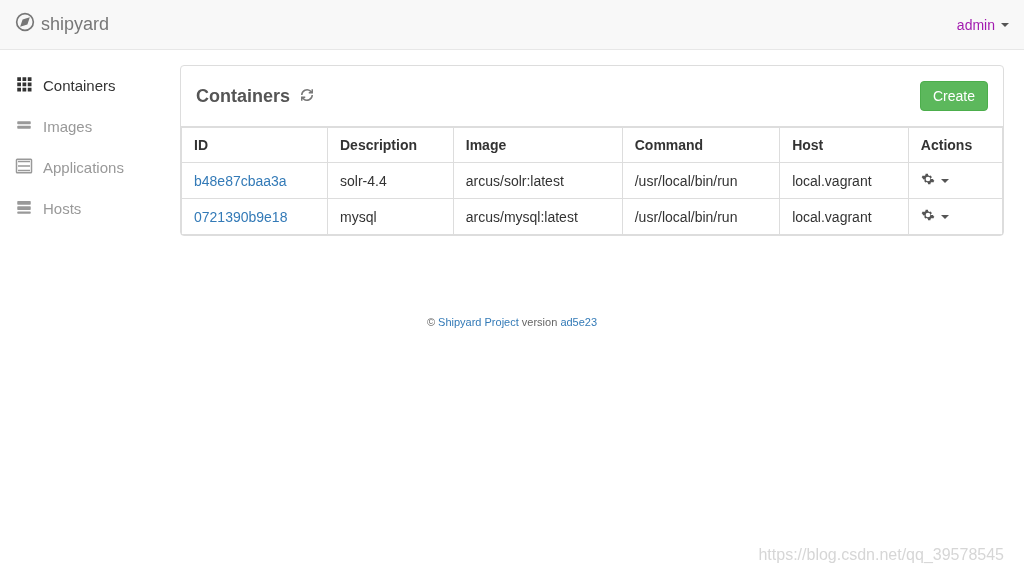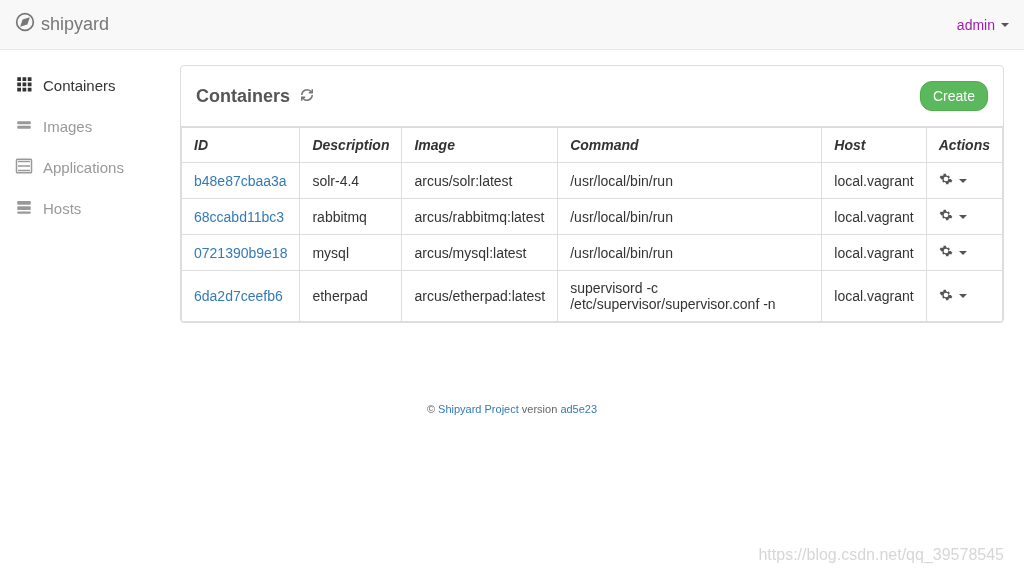--- a/index.html
+++ b/index.html
@@ -83,38 +83,37 @@
     .refresh-icon {
       cursor: pointer;
       color: #777;
     }
     .refresh-icon svg { width: 14px; height: 14px; }
     .btn-create {
       background: #5cb85c;
       border: 1px solid #4cae4c;
       color: #fff;
       padding: 6px 12px;
-      border-radius: 12px;
+      border-radius: 4px;
       font-size: 14px;
       cursor: pointer;
     }
     table {
       width: 100%;
       border-collapse: collapse;
     }
     th, td {
       padding: 9px 12px;
       text-align: left;
       border: 1px solid #ddd;
       font-size: 14px;
     }
     th {
       font-weight: bold;
       background: #fff;
-      font-style: italic;
     }
     td a {
       color: #337ab7;
       text-decoration: none;
       cursor: pointer;
     }
     .action-cell {
       display: flex;
       align-items: center;
       gap: 4px;
@@ -254,64 +253,34 @@
               <td>
                 <span class="action-cell">
                   <span><svg viewBox="0 0 24 24" fill="#555">
                       <path d="M12 8a4 4 0 1 0 0 8 4 4 0 0 0 0-8zm9 4a7 7 0 0 1-.1 1.2l2 1.6-2 3.4-2.4-1a7 7 0 0 1-2 1.2l-.4 2.6h-4l-.4-2.6a7 7 0 0 1-2-1.2l-2.4 1-2-3.4 2-1.6A7 7 0 0 1 3 12a7 7 0 0 1 .1-1.2l-2-1.6 2-3.4 2.4 1a7 7 0 0 1 2-1.2L7.9 3h4l.4 2.6a7 7 0 0 1 2 1.2l2.4-1 2 3.4-2 1.6c.1.4.1.8.1 1.2z"></path>
                     </svg></span>
                   <span class="caret"></span>
                 </span>
               </td>
             </tr>
             <tr>
-              <td><a>68ccabd11bc3</a></td>
-              <td>rabbitmq</td>
-              <td>arcus/rabbitmq:latest</td>
-              <td>/usr/local/bin/run</td>
-              <td>local.vagrant</td>
-              <td>
-                <span class="action-cell">
-                  <span><svg viewBox="0 0 24 24" fill="#555">
-                      <path d="M12 8a4 4 0 1 0 0 8 4 4 0 0 0 0-8zm9 4a7 7 0 0 1-.1 1.2l2 1.6-2 3.4-2.4-1a7 7 0 0 1-2 1.2l-.4 2.6h-4l-.4-2.6a7 7 0 0 1-2-1.2l-2.4 1-2-3.4 2-1.6A7 7 0 0 1 3 12a7 7 0 0 1 .1-1.2l-2-1.6 2-3.4 2.4 1a7 7 0 0 1 2-1.2L7.9 3h4l.4 2.6a7 7 0 0 1 2 1.2l2.4-1 2 3.4-2 1.6c.1.4.1.8.1 1.2z"></path>
-                    </svg></span>
-                  <span class="caret"></span>
-                </span>
-              </td>
-            </tr>
-            <tr>
               <td><a>0721390b9e18</a></td>
               <td>mysql</td>
               <td>arcus/mysql:latest</td>
               <td>/usr/local/bin/run</td>
               <td>local.vagrant</td>
               <td>
                 <span class="action-cell">
                   <span><svg viewBox="0 0 24 24" fill="#555">
                       <path d="M12 8a4 4 0 1 0 0 8 4 4 0 0 0 0-8zm9 4a7 7 0 0 1-.1 1.2l2 1.6-2 3.4-2.4-1a7 7 0 0 1-2 1.2l-.4 2.6h-4l-.4-2.6a7 7 0 0 1-2-1.2l-2.4 1-2-3.4 2-1.6A7 7 0 0 1 3 12a7 7 0 0 1 .1-1.2l-2-1.6 2-3.4 2.4 1a7 7 0 0 1 2-1.2L7.9 3h4l.4 2.6a7 7 0 0 1 2 1.2l2.4-1 2 3.4-2 1.6c.1.4.1.8.1 1.2z"></path>
                     </svg></span>
                   <span class="caret"></span>
                 </span>
               </td>
             </tr>
-            <tr>
-              <td><a>6da2d7ceefb6</a></td>
-              <td>etherpad</td>
-              <td>arcus/etherpad:latest</td>
-              <td>supervisord -c /etc/supervisor/supervisor.conf -n</td>
-              <td>local.vagrant</td>
-              <td>
-                <span class="action-cell">
-                  <span><svg viewBox="0 0 24 24" fill="#555">
-                      <path d="M12 8a4 4 0 1 0 0 8 4 4 0 0 0 0-8zm9 4a7 7 0 0 1-.1 1.2l2 1.6-2 3.4-2.4-1a7 7 0 0 1-2 1.2l-.4 2.6h-4l-.4-2.6a7 7 0 0 1-2-1.2l-2.4 1-2-3.4 2-1.6A7 7 0 0 1 3 12a7 7 0 0 1 .1-1.2l-2-1.6 2-3.4 2.4 1a7 7 0 0 1 2-1.2L7.9 3h4l.4 2.6a7 7 0 0 1 2 1.2l2.4-1 2 3.4-2 1.6c.1.4.1.8.1 1.2z"></path>
-                    </svg></span>
-                  <span class="caret"></span>
-                </span>
-              </td>
-            </tr>
           </tbody>
       </table>
     </div>
   </div>
 </div>
 
 <div class="footer">
   <span>©</span>
   <a>Shipyard Project</a>
   <span>version</span>

